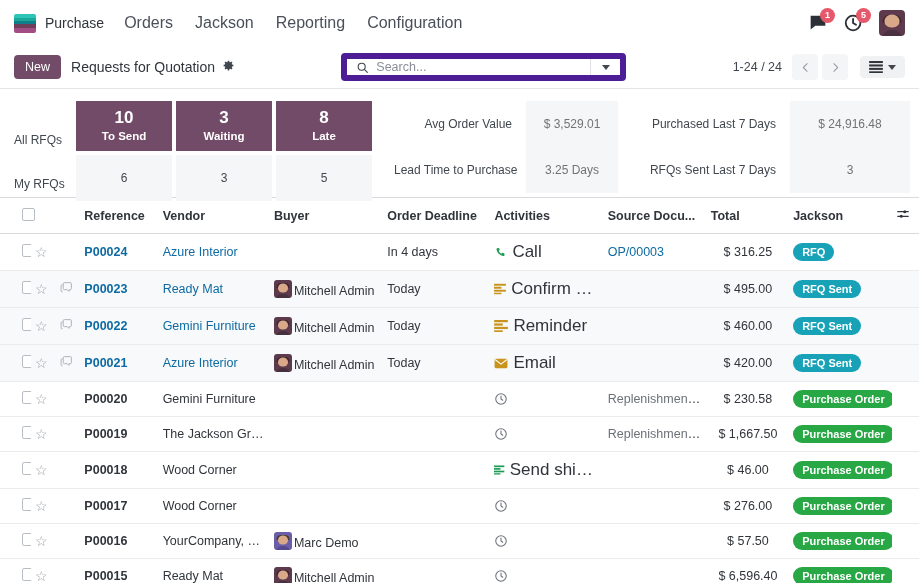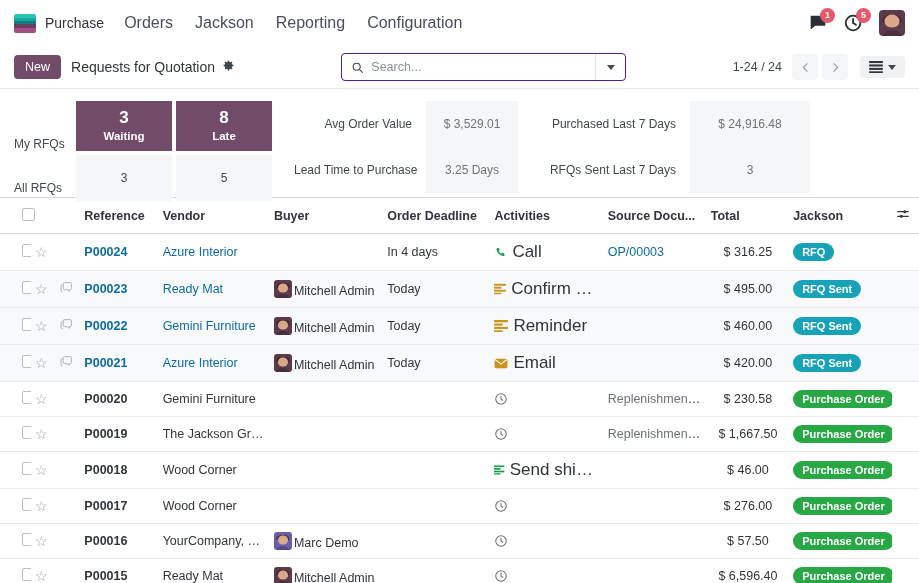--- a/index.html
+++ b/index.html
@@ -127,21 +127,21 @@
     display: inline-block;
     vertical-align: 1px;
   }
   .cp-left { display: flex; align-items: center; }
   .cp-center { flex: 1; display: flex; justify-content: center; }
   .searchview {
     display: flex;
     align-items: stretch;
     width: 285px;
     height: 28px;
-    border: 1px solid #4c1d95;
+    border: 6px solid #4c1d95;
     border-radius: 4px;
     background: #fff;
     gap: 16px;
   }
   .searchview .sv-input {
     flex: 1;
     display: flex;
     align-items: center;
     padding-left: 9px;
     gap: 7px;
@@ -462,25 +462,32 @@
         <rect x="0" y="12" width="16" height="2" fill="#31353b"></rect>
       </svg>
       <span class="caret-down"></span>
     </div>
   </div>
 </div>
 
 <div class="kpi-band">
   <div class="kpi-left">
     <div class="kpi-rowlabels">
+      <div class="kpi-rowlabel">All RFQs</div>
       <div class="kpi-rowlabel second">My RFQs</div>
-      <div class="kpi-rowlabel">All RFQs</div>
     </div>
     <div class="kpi-grid">
 
+      <div class="kpi-col">
+        <div class="kpi-top">
+          <span class="v">10</span>
+          <span class="l">To Send</span>
+        </div>
+        <div class="kpi-bottom">6</div>
+      </div>
 
       <div class="kpi-col">
         <div class="kpi-top">
           <span class="v">3</span>
           <span class="l">Waiting</span>
         </div>
         <div class="kpi-bottom">3</div>
       </div>
 
       <div class="kpi-col">

